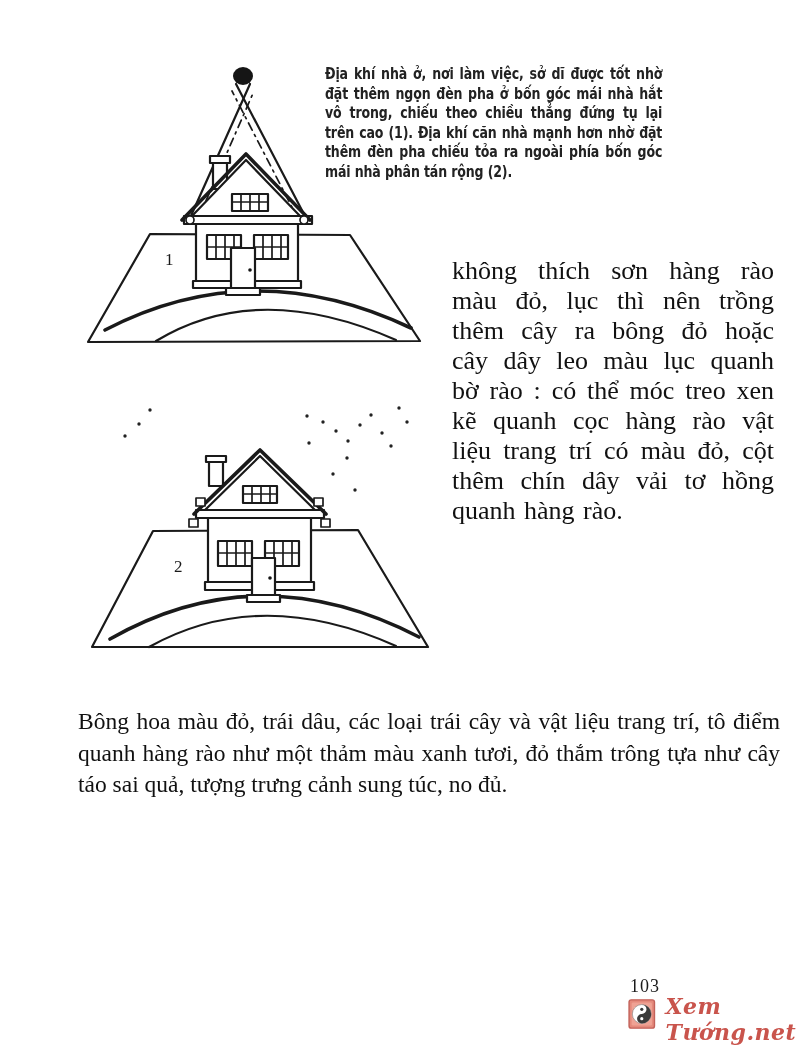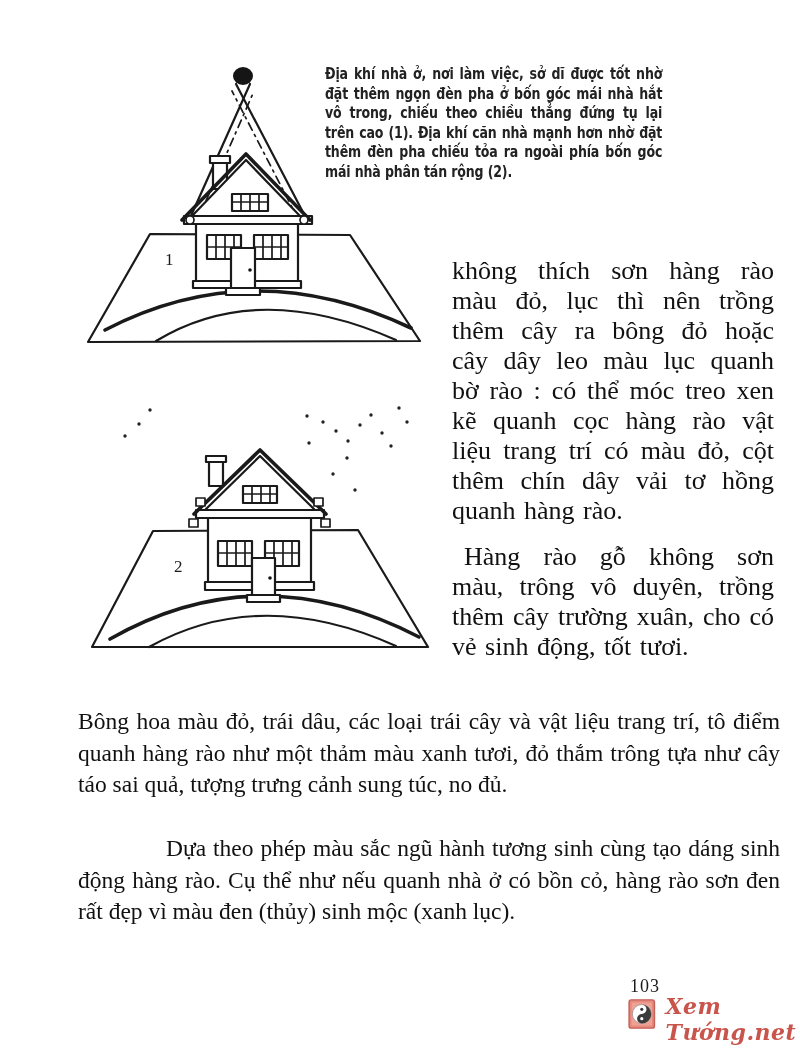--- a/index.html
+++ b/index.html
@@ -153,25 +153,23 @@
         <rect class="ln wfill" x="197" y="160" width="23" height="37"></rect>
         <circle cx="215" cy="180" r="1.8" fill="#151515"></circle>
         <rect class="ln wfill" x="192" y="197" width="33" height="7"></rect>
       </g>
     </g>
     <text class="figlabel" x="119" y="174">2</text>
   </svg>
 
   <div class="col">
     <p>không thích sơn hàng rào màu đỏ, lục thì nên trồng thêm cây ra bông đỏ hoặc cây dây leo màu lục quanh bờ rào : có thể móc treo xen kẽ quanh cọc hàng rào vật liệu trang trí có màu đỏ, cột thêm chín dây vải tơ hồng quanh hàng rào.</p>
-    <p>Hàng rào gỗ không sơn màu, trông vô duyên, trồng thêm cây trường xuân, cho có vẻ sinh động, tốt tươi.</p>
   </div>
 
   <p class="para para1">Bông hoa màu đỏ, trái dâu, các loại trái cây và vật liệu trang trí, tô điểm quanh hàng rào như một thảm màu xanh tươi, đỏ thắm trông tựa như cây táo sai quả, tượng trưng cảnh sung túc, no đủ.</p>
-  <p class="para para2">Dựa theo phép màu sắc ngũ hành tương sinh cùng tạo dáng sinh động hàng rào. Cụ thể như nếu quanh nhà ở có bồn cỏ, hàng rào sơn đen rất đẹp vì màu đen (thủy) sinh mộc (xanh lục).</p>
 
   <div class="pagenum">103</div>
 
   <div class="watermark">
     <svg width="38" height="42" viewBox="0 0 38 42">
       <rect x="1.5" y="1.5" width="35" height="39" rx="3" fill="#e58a7c" stroke="#c3625a" stroke-width="2"></rect>
       <rect x="5" y="5" width="28" height="32" rx="2" fill="#efa294" stroke="none"></rect>
       <circle cx="19" cy="21" r="13" fill="#ffffff" stroke="#777777" stroke-width="0.8"></circle>
       <path d="M19,8 a13,13 0 0 1 0,26 a6.5,6.5 0 0 1 0,-13 a6.5,6.5 0 0 0 0,-13 Z" fill="#3b3b3b"></path>
       <circle cx="19" cy="14.5" r="2.2" fill="#3b3b3b"></circle>

